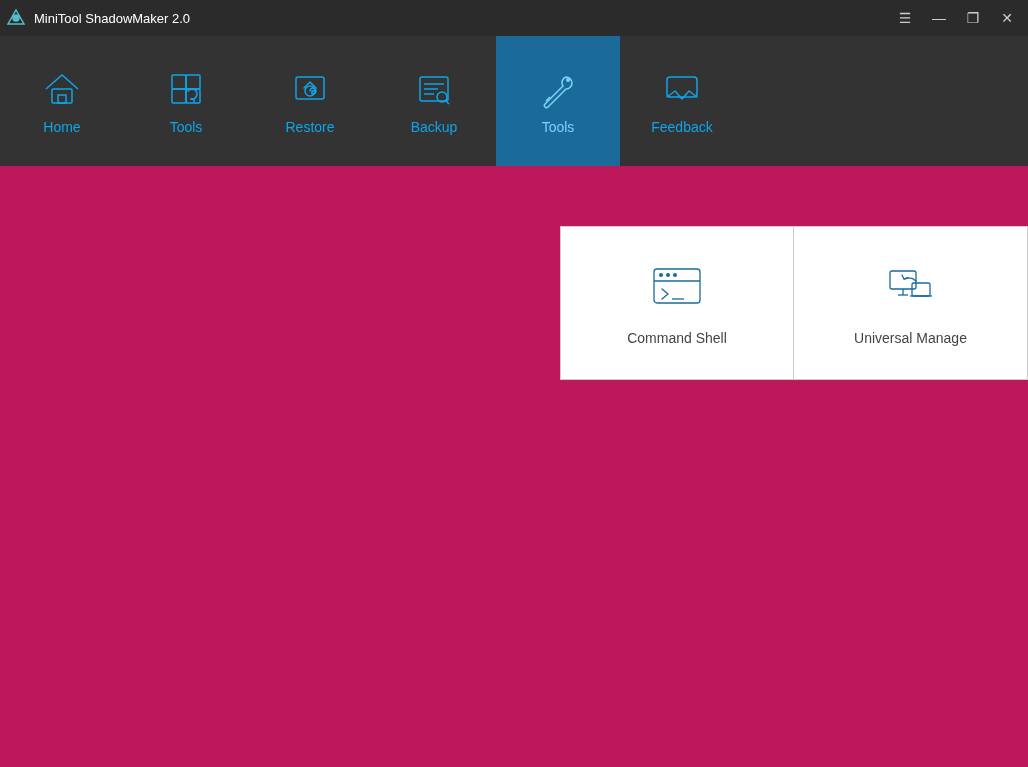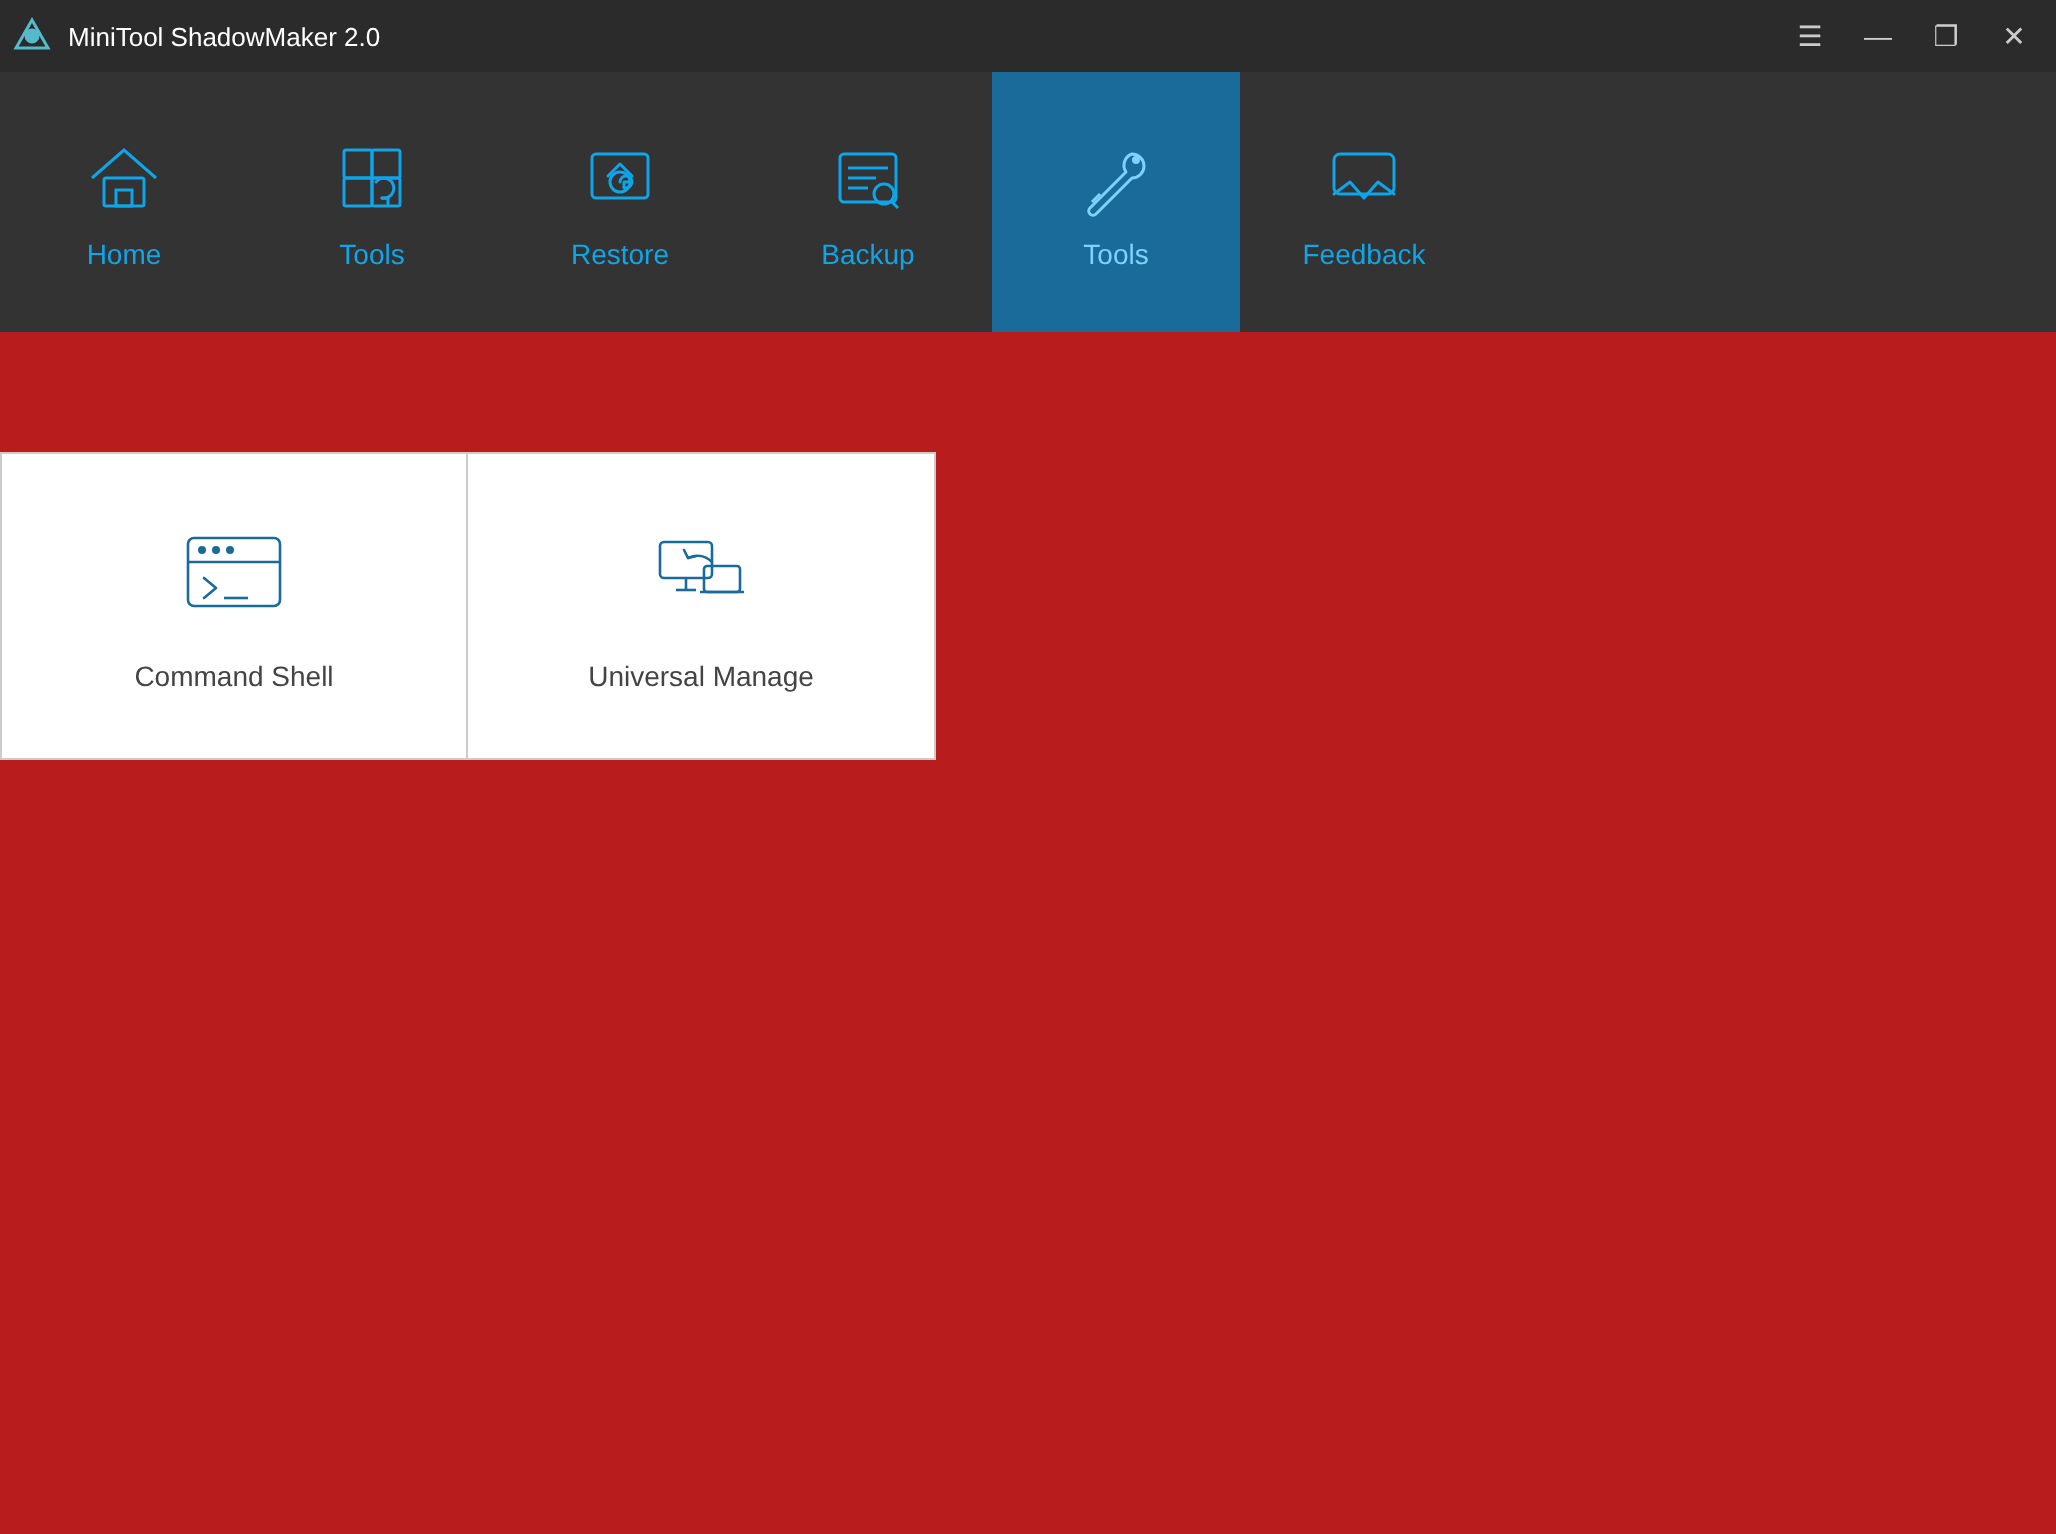--- a/index.html
+++ b/index.html
@@ -82,25 +82,25 @@
     .nav-icon svg {
       width: 40px;
       height: 40px;
       stroke: currentColor;
       fill: none;
       stroke-width: 1.5;
     }
 
     
     #main {
-      background: #b91c1c;
+      background: #be185d;
       height: calc(767px - 36px - 130px);
       display: flex;
       align-items: flex-start;
-      justify-content: flex-start;
+      justify-content: flex-end;
       padding-top: 60px;
     }
 
     
     .tools-grid {
       display: flex;
       gap: 0;
       border: 1px solid #ccc;
       background: #fff;
     }

